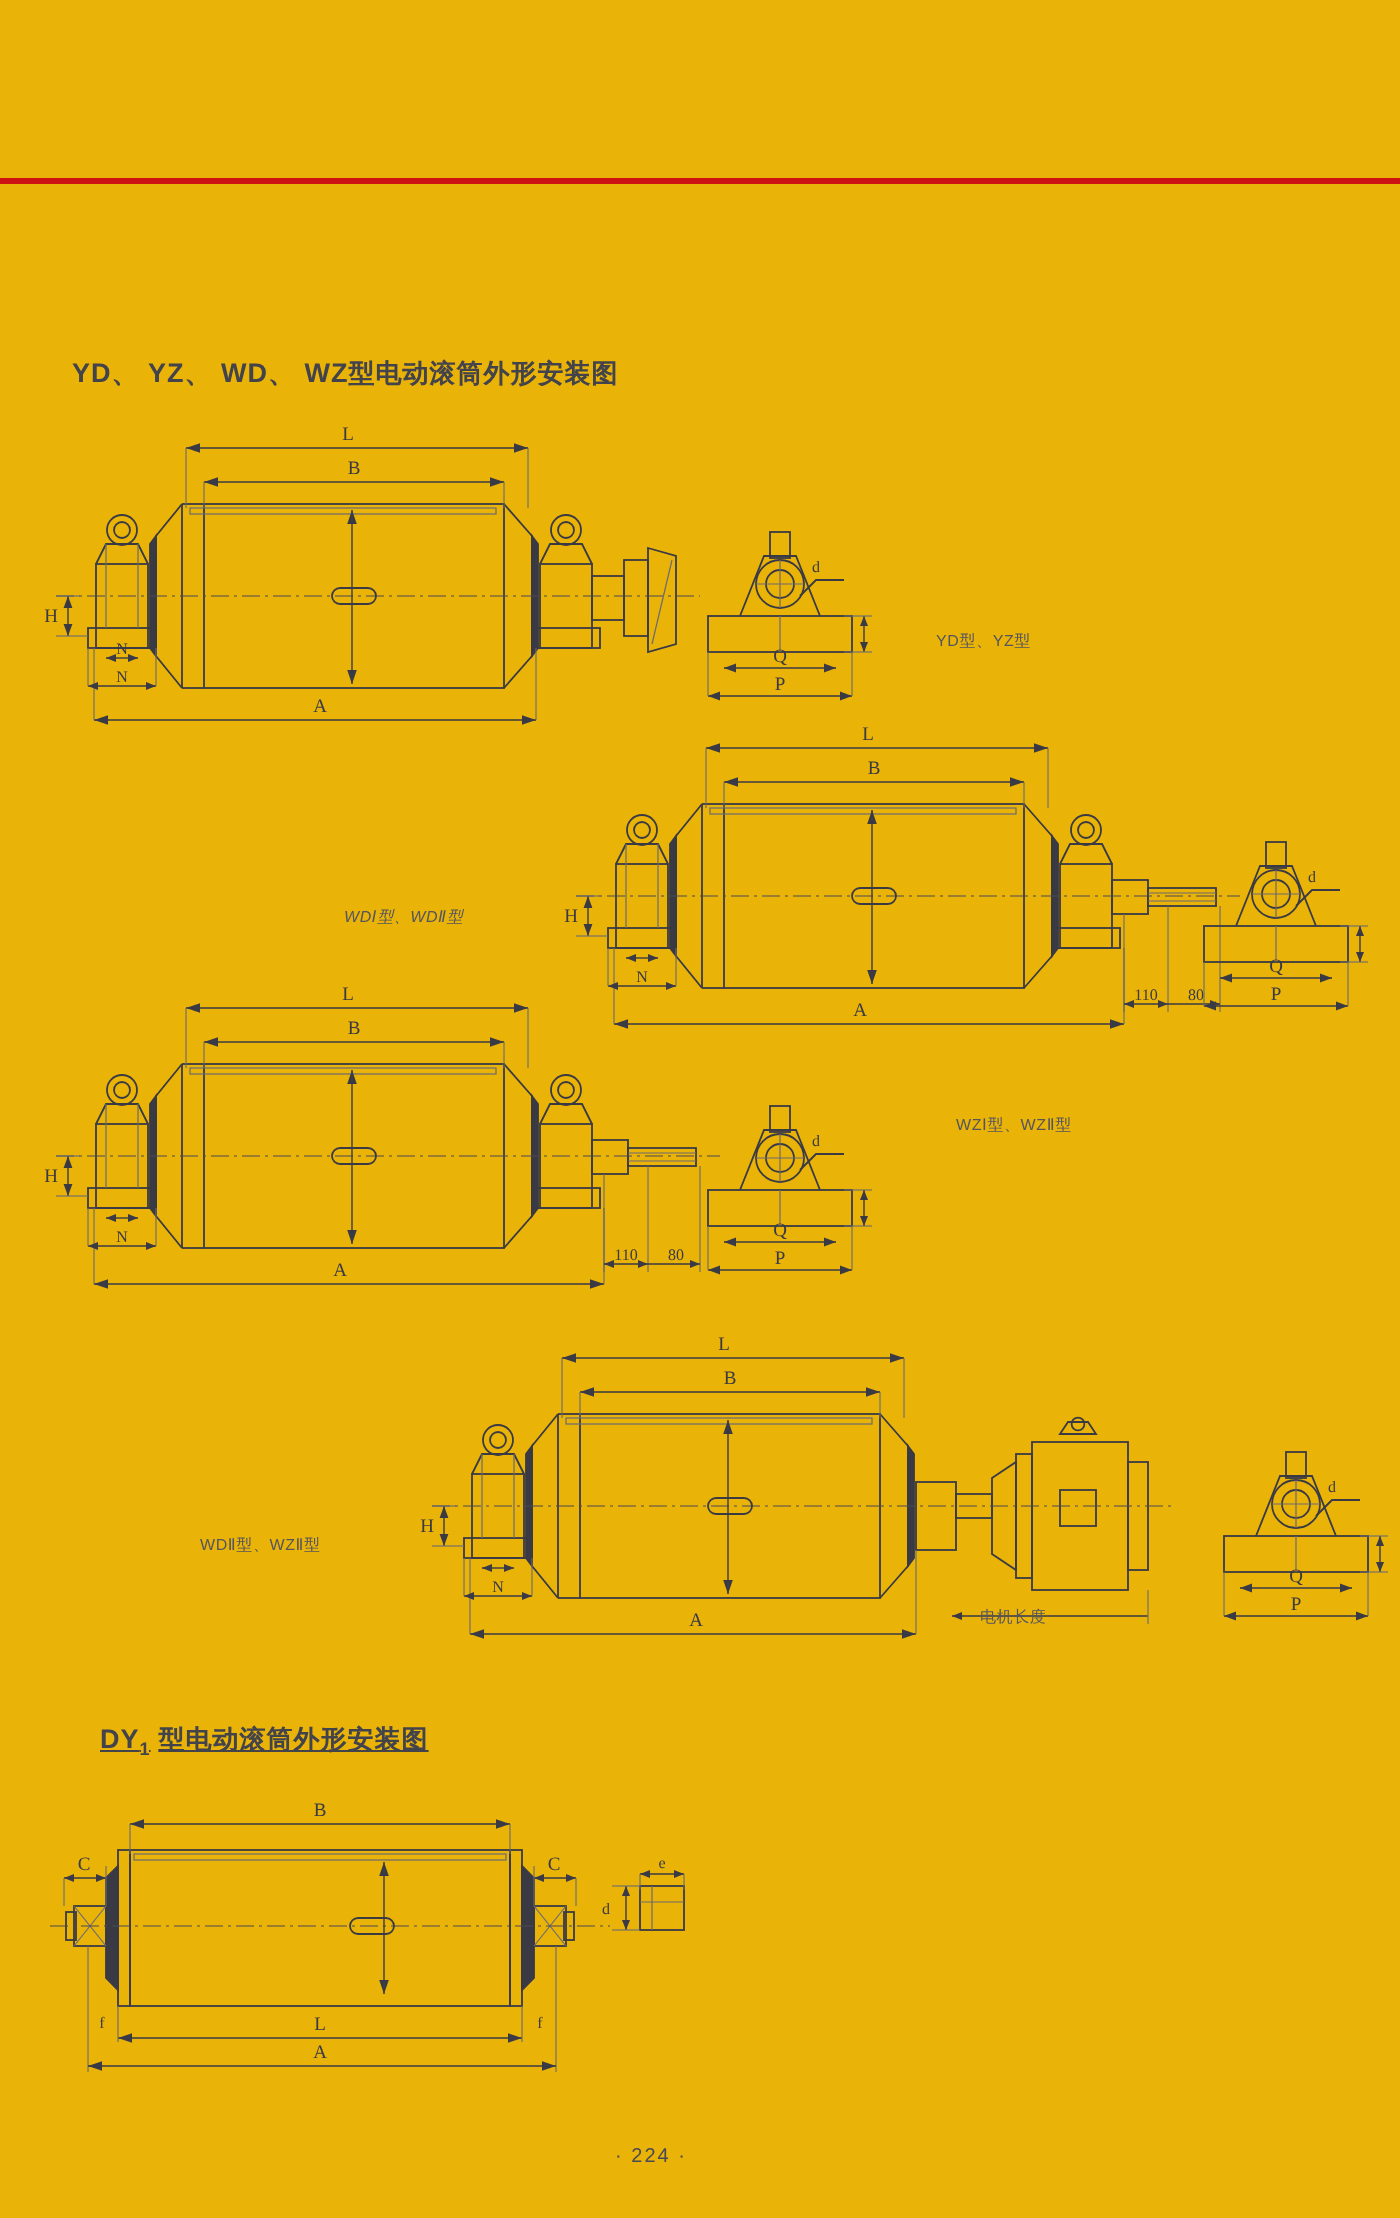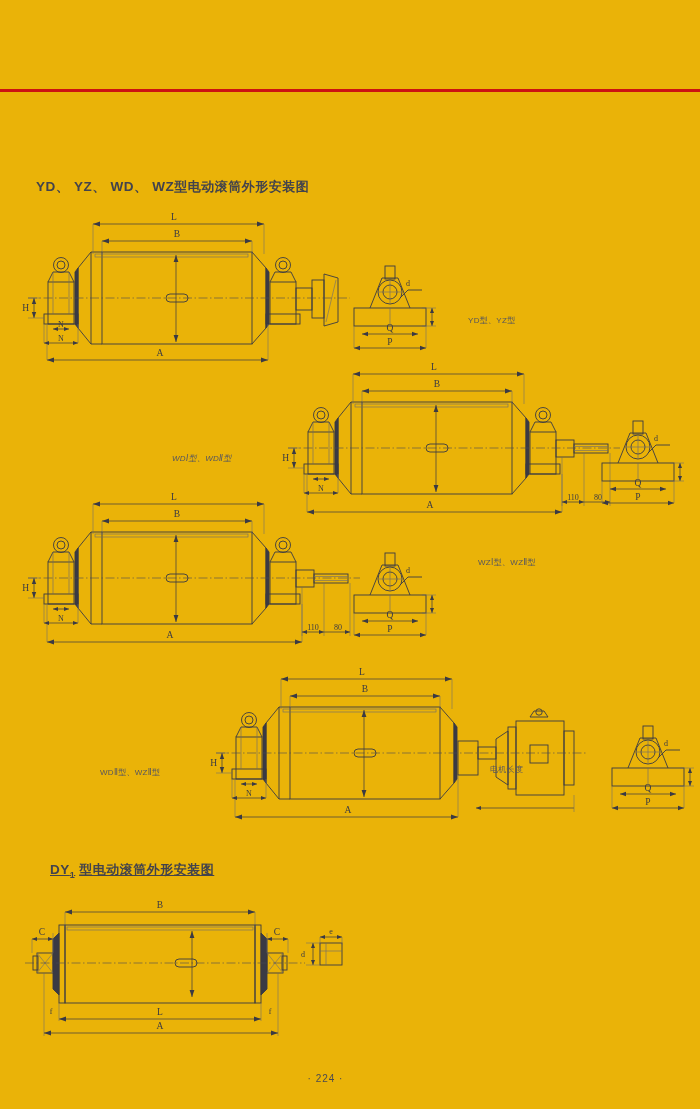--- a/index.html
+++ b/index.html
@@ -428,21 +428,21 @@
     <path class="filld" d="M58 133 l-5 -2 v4 Z"></path>
     <line class="ext" x1="24" y1="114" x2="24" y2="133"></line>
     <line class="ext" x1="58" y1="114" x2="58" y2="133"></line>
     <text class="lbl-s" x="41" y="131" text-anchor="middle">N</text>
 
     <line class="dim" x1="268" y1="143" x2="366" y2="143"></line>
     <path class="filld" d="M268 143 l5 -2 v4 Z"></path>
     <line class="ext" x1="366" y1="130" x2="366" y2="147"></line>
   </svg>
 
-  <div class="caption" style="left:490px;top:764px;font-family:Liberation Serif, serif;">电机长度</div>
+  <div class="caption" style="left:490px;top:803px;font-family:Liberation Serif, serif;">电机长度</div>
   <div class="caption" style="left:88px;top:767px;margin-left:12px;">WDⅡ型、WZⅡ型</div>
 
   <svg width="140" height="110" style="left:598px;top:718px;">
     <rect class="ln" x="14" y="50" width="72" height="18" fill="#fff"></rect>
     <path class="ln" d="M30 50 L42 20 L58 20 L70 50" fill="#fff"></path>
     <circle class="ln" cx="50" cy="34" r="12" fill="#fff"></circle>
     <circle class="ln" cx="50" cy="34" r="7" fill="#fff"></circle>
     <line class="thin" x1="38" y1="34" x2="62" y2="34"></line>
     <line class="thin" x1="50" y1="22" x2="50" y2="46"></line>
     <rect class="ln" x="45" y="8" width="10" height="13" fill="#fff"></rect>

